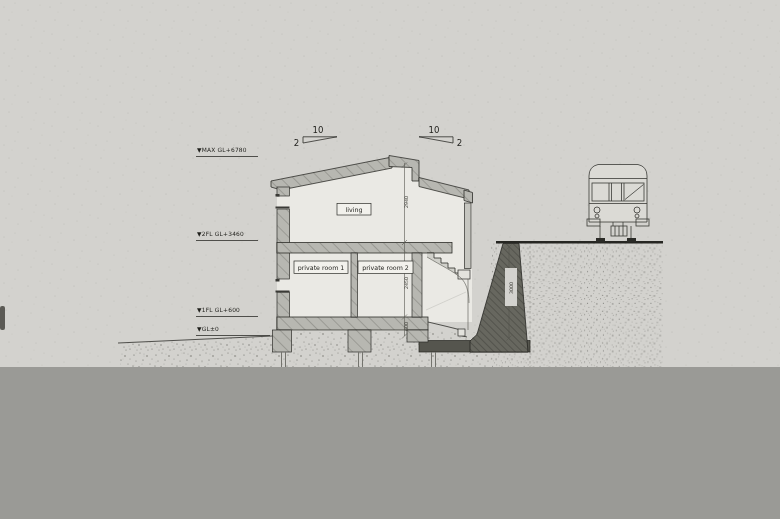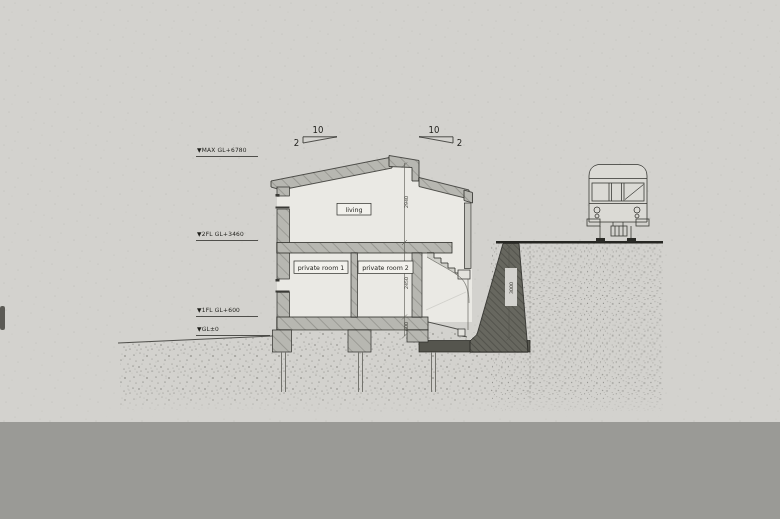--- a/index.html
+++ b/index.html
@@ -1,16 +1,16 @@
 <!DOCTYPE html>
 <html><head>
 <meta charset="utf-8">
 <style>
   html,body{margin:0;padding:0;background:#9a9a96;}
-  .canvas{position:relative;width:780px;height:422px;overflow:hidden;background:#fdba74;
+  .canvas{position:relative;width:780px;height:367px;overflow:hidden;background:#fdba74;
           font-family:"DejaVu Sans", sans-serif;}
   svg text{font-family:"DejaVu Sans", sans-serif;fill:#1f1f1b;}
   .lvl{font-size:5.9px;letter-spacing:.2px;}
   .room{font-size:6.3px;}
   .slopeNum{font-size:8.6px;}
   .dim{font-size:4.8px;fill:#45453f;}
   .scaleLbl{font-size:6.3px;}
   .ln{stroke:#2d2d29;stroke-width:.8;fill:none;}
   .thin{stroke:#55554f;stroke-width:.6;fill:none;}
   .train{stroke:#3a3a36;stroke-width:.8;fill:none;}

